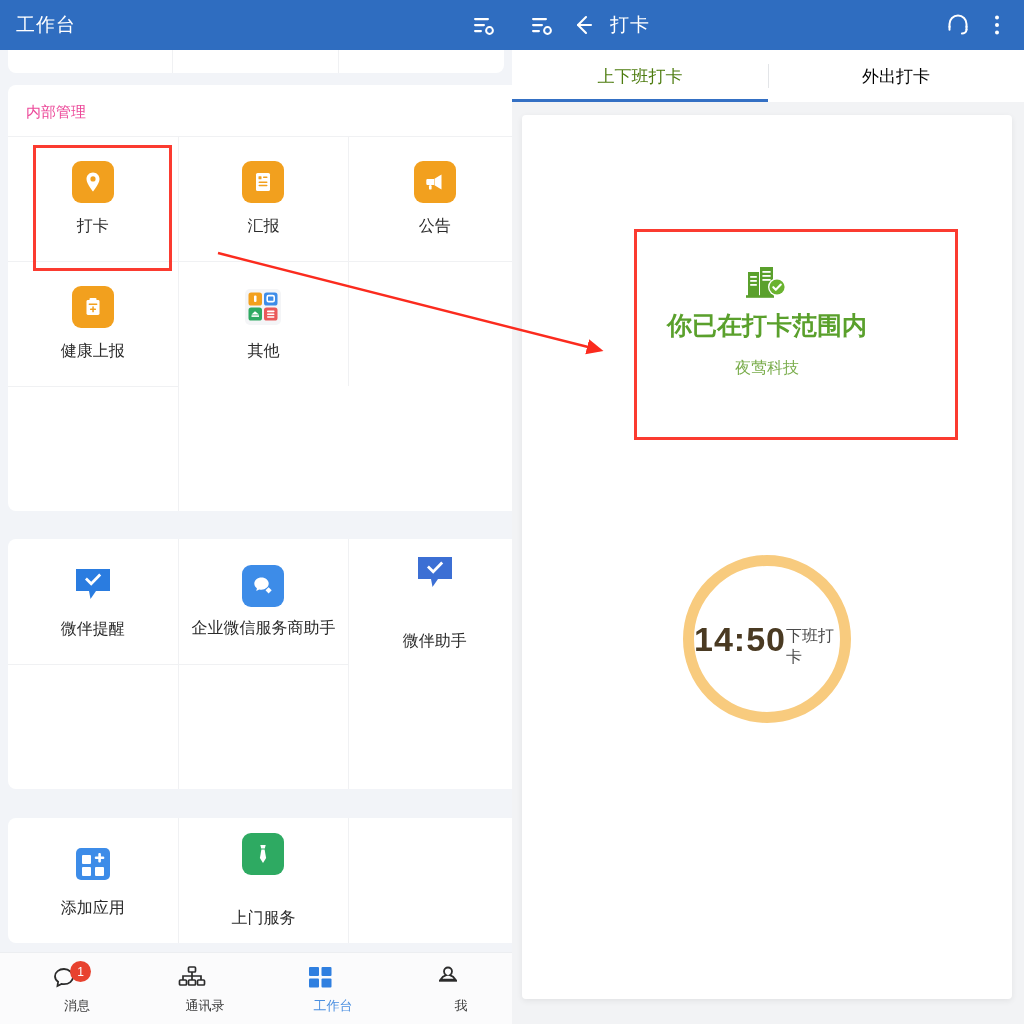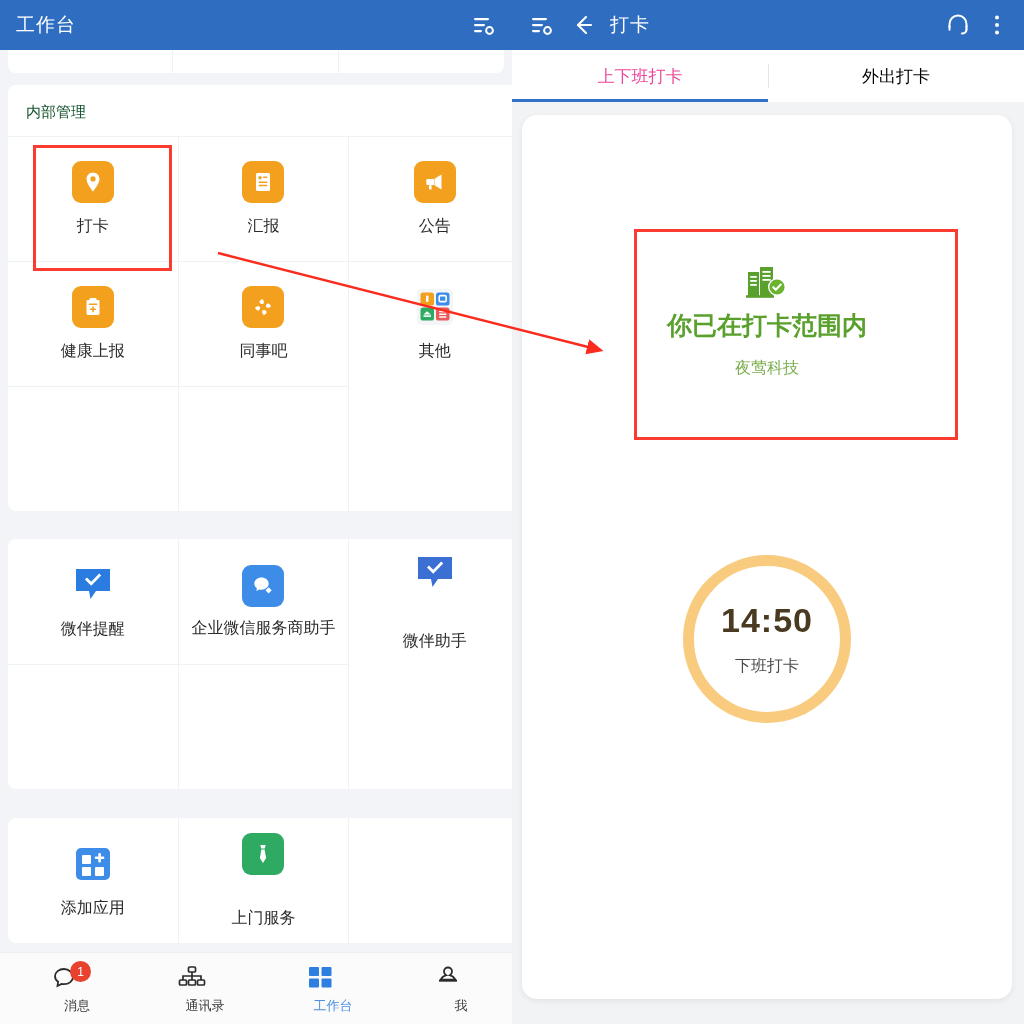--- a/index.html
+++ b/index.html
@@ -27,21 +27,21 @@
   }
   .topbar-spacer { flex: 1; }
   .icon-btn { display: flex; align-items: center; justify-content: center; cursor: pointer; }
 
   
   .card {
     background: #ffffff; border-radius: 8px; margin: 0 8px 10px 8px;
     overflow: hidden;
   }
   .card-title {
-    font-size: 15px; color: #14532d; padding: 18px 18px 14px 18px;
+    font-size: 15px; color: #ec4899; padding: 18px 18px 14px 18px;
   }
   .grid { display: grid; grid-template-columns: repeat(3, 1fr); }
   .cell {
     position: relative;
     height: 125px;
     border-right: 1px solid #f0f1f3;
     border-top: 1px solid #f0f1f3;
     display: flex; flex-direction: column; align-items: center; justify-content: center;
     cursor: pointer;
   }
@@ -77,50 +77,50 @@
 
   
   .tabs {
     position: absolute; left: 512px; top: 50px; width: 512px; height: 52px;
     background: #ffffff; display: flex;
   }
   .tab {
     flex: 1; display: flex; align-items: center; justify-content: center;
     font-size: 17px; color: #000000; position: relative; cursor: pointer;
   }
-  .tab.active { color: #ec4899; }
+  .tab.active { color: #4d7c0f; }
   .tab.active::after {
     content: ""; position: absolute; left: 0; right: 0; bottom: 0; height: 3px; background: #3470c4;
   }
   .tab-divider {
     position: absolute; left: 50%; top: 14px; height: 24px; width: 1px; background: #e3e5e8;
   }
 
   .right-card {
     position: absolute; left: 522px; top: 115px; width: 490px; height: 884px;
-    background: #ffffff; border-radius: 15px;
+    background: #ffffff; border-radius: 4px;
     box-shadow: 0 2px 6px rgba(0,0,0,0.07);
   }
   .range-block {
     position: absolute; left: 0; right: 0; top: 150px;
     display: flex; flex-direction: column; align-items: center;
   }
   .range-title {
     font-size: 25px; font-weight: bold; color: #5aa02c; margin-top: 6px;
   }
   .range-sub { font-size: 16px; color: #7aad4c; margin-top: 16px; }
 
   .clock-wrap {
     position: absolute; left: 0; right: 0; top: 440px;
     display: flex; justify-content: center;
   }
   .clock {
     width: 168px; height: 168px; border-radius: 50%;
     border: 11px solid #f8cb7e; background: #ffffff;
-    display: flex; flex-direction: column; align-items: center; justify-content: center;
+    display: flex; flex-direction: row; align-items: center; 
     cursor: pointer;
   }
   .clock-time { font-size: 34px; font-weight: bold; color: #4a3a22; letter-spacing: 1px; }
   .clock-sub  { font-size: 16px; color: #4a4a4a; margin-top: 16px; }
 
   
   .bottomnav {
     position: absolute; left: 0; bottom: 0; width: 512px; height: 72px;
     background: #fbfbfc; border-top: 1px solid #eceef1;
     display: flex;
@@ -198,31 +198,20 @@
               <rect x="5.5" y="5" width="13" height="15" rx="1.4" fill="#fff"></rect>
               <rect x="8.5" y="3" width="7" height="3.2" rx="1" fill="#fff"></rect>
               <rect x="7.6" y="8.6" width="8.8" height="1.3" rx="0.6" fill="#f2a01e"></rect>
               <rect x="11.3" y="11.3" width="1.5" height="6" rx="0.6" fill="#f2a01e"></rect>
               <rect x="9" y="13.6" width="6" height="1.5" rx="0.6" fill="#f2a01e"></rect>
             </svg>
           </div>
           <div class="cell-label">健康上报</div>
         </div>
 
-        <div class="cell">
-          <div class="appicon orange">
-            <svg width="24" height="24" viewBox="0 0 24 24">
-              <path fill="#fff" d="M11.2 4c1.6 1.2 2 3 1.4 4.4-1 1-2.6 1-3.8-.3C7.8 6.9 8.7 5 11.2 4z"></path>
-              <path fill="#fff" d="M20 11.2c-1.2 1.6-3 2-4.4 1.4-1-1-1-2.6.3-3.8C17.1 7.8 19 8.7 20 11.2z"></path>
-              <path fill="#fff" d="M12.8 20c-1.6-1.2-2-3-1.4-4.4 1-1 2.6-1 3.8.3 1 1.2.1 3.1-2.4 4.1z"></path>
-              <path fill="#fff" d="M4 12.8c1.2-1.6 3-2 4.4-1.4 1 1 1 2.6-.3 3.8-1.2 1-3.1.1-4.1-2.4z"></path>
-            </svg>
-          </div>
-          <div class="cell-label">同事吧</div>
-        </div>
 
         <div class="cell">
           <div class="appicon plain">
             <svg width="40" height="40" viewBox="0 0 40 40">
               <rect x="2" y="2" width="36" height="36" rx="5" fill="#f4f5f7"></rect>
               <rect x="5.5" y="5.5" width="13.5" height="13" rx="2.6" fill="#f2a01e"></rect>
               <rect x="21" y="5.5" width="13.5" height="13" rx="2.6" fill="#3d8ce8"></rect>
               <rect x="5.5" y="20.5" width="13.5" height="13" rx="2.6" fill="#2eaa62"></rect>
               <rect x="21" y="20.5" width="13.5" height="13" rx="2.6" fill="#ea5a5a"></rect>
               <rect x="11" y="8.6" width="2.5" height="6.5" rx="1" fill="#fff"></rect>

